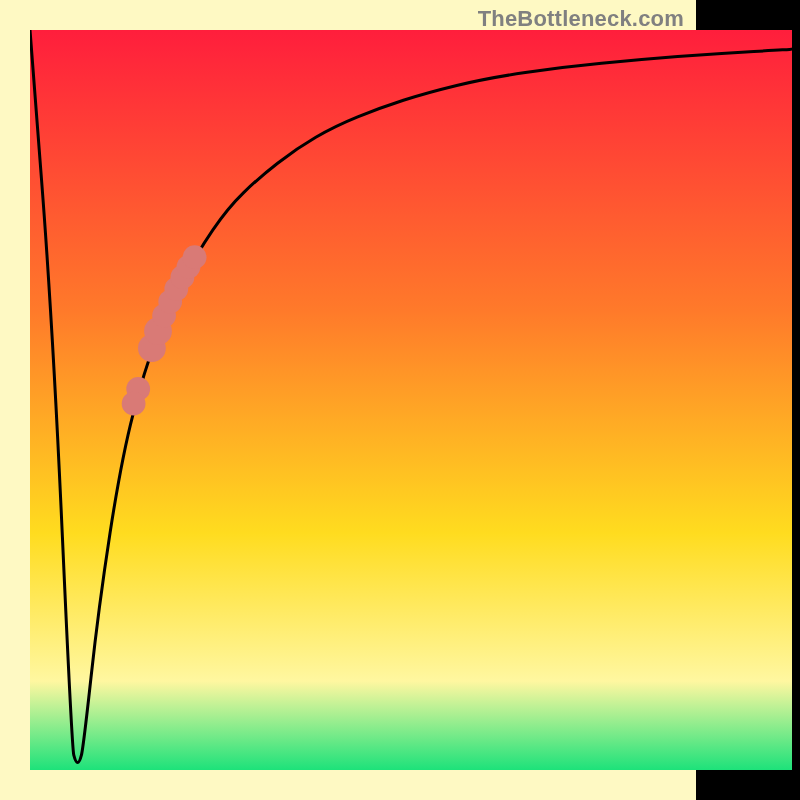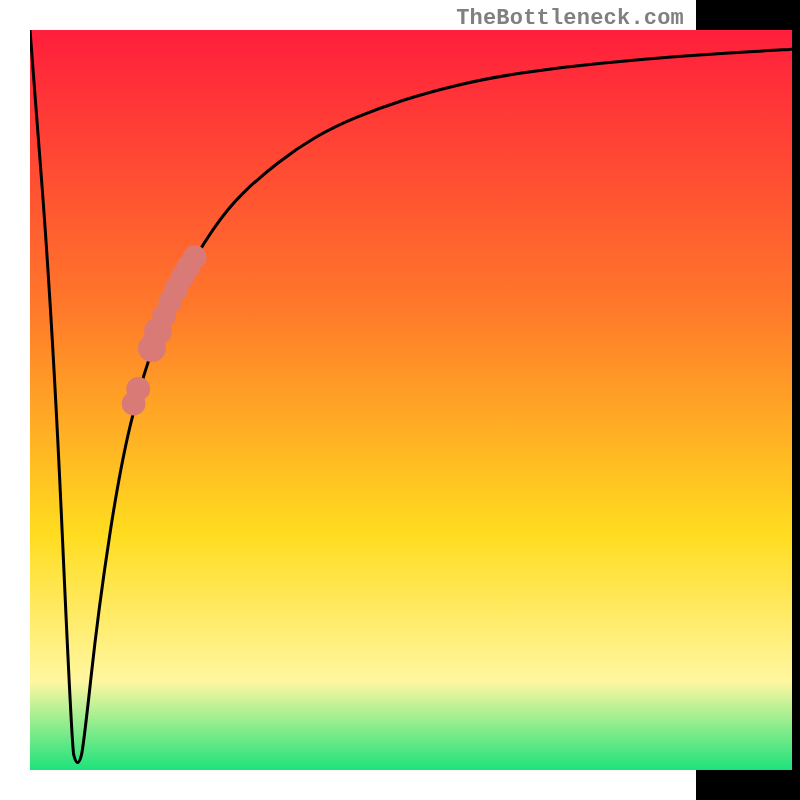--- a/index.html
+++ b/index.html
@@ -8,22 +8,21 @@
     width: 800px;
     height: 800px;
     overflow: hidden;
     background: #000;
     font-family: Arial, Helvetica, sans-serif;
   }
   .frame {
     position: relative;
     width: 696px;
     height: 800px;
-    background: #ffffff;
-    font-family: Liberation Mono, monospace;
+    background: #fef9c3;
   }
   .watermark {
     position: absolute;
     top: 6px;
     right: 12px;
     color: #808080;
     font-size: 22px;
     font-weight: 600;
     letter-spacing: 0.2px;
     z-index: 5;

